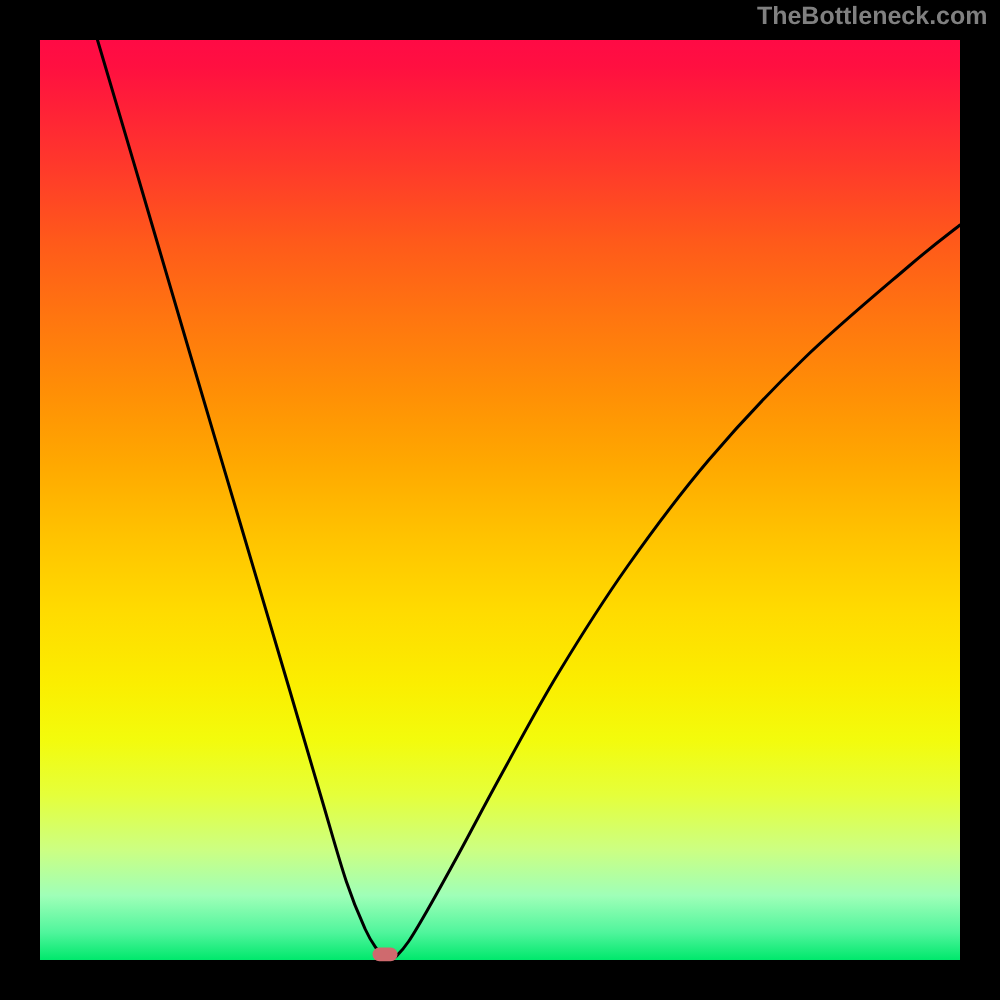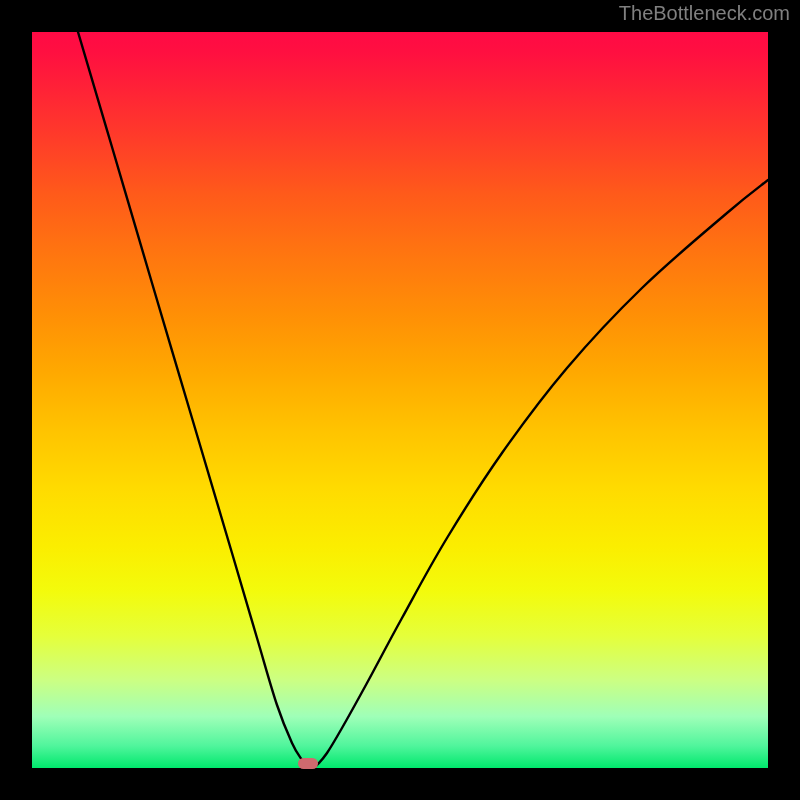--- a/index.html
+++ b/index.html
@@ -5,21 +5,21 @@
   * { margin: 0; padding: 0; box-sizing: border-box; }
   html, body { width: 800px; height: 800px; overflow: hidden; }
   body { background: #000; font-family: Arial, Helvetica, sans-serif; position: relative; }
 
   .watermark {
     position: absolute;
     top: 2px;
     right: 10px;
     color: #808080;
     font-size: 20px;
-    font-weight: 400;
+    font-weight: 700;
     z-index: 10;
   }
 
   .plot-area {
     position: absolute;
     left: 32px;
     top: 32px;
     width: 736px;
     height: 736px;
     background: linear-gradient(to bottom,

